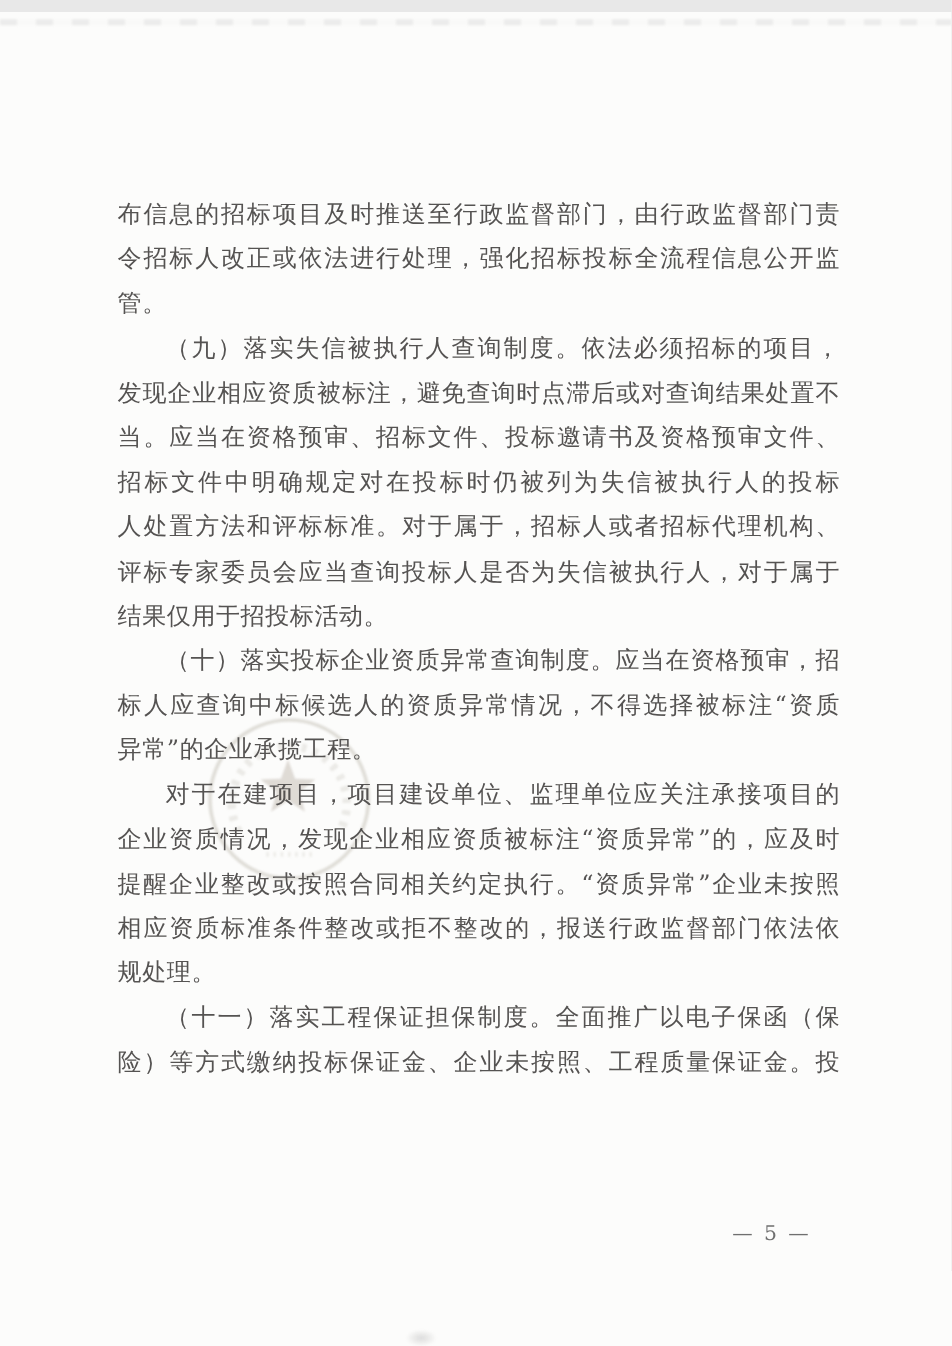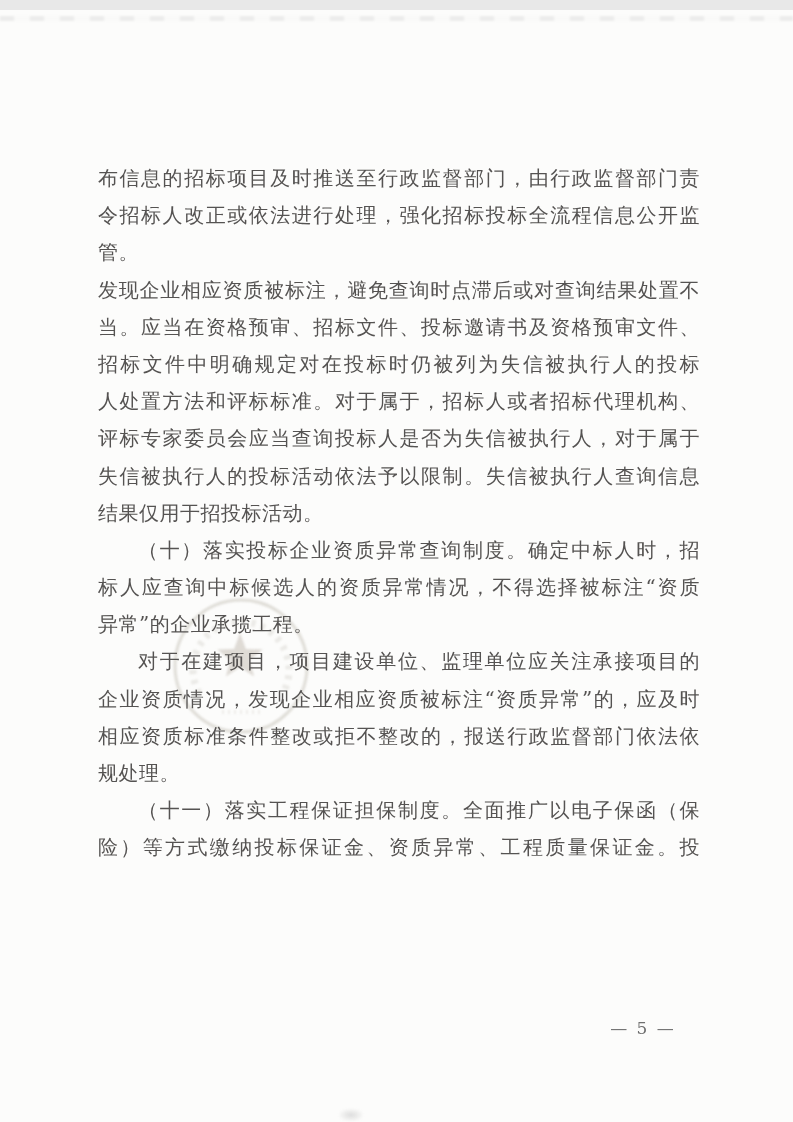--- a/index.html
+++ b/index.html
@@ -92,42 +92,43 @@
     <polygon points="74,42 79.9,57.9 96.8,58.6 83.5,69.1 88.1,85.4 74,76 59.9,85.4 64.5,69.1 51.2,58.6 68.1,57.9" fill="#c6c0b6" opacity="0.55"></polygon>
   </svg>
 
   <div class="text-block">
       <div class="paragraph">
         <div class="line fill">布信息的招标项目及时推送至行政监督部门，由行政监督部门责</div>
         <div class="line fill">令招标人改正或依法进行处理，强化招标投标全流程信息公开监</div>
         <div class="line">管。</div>
       </div>
       <div class="paragraph">
+        <div class="line fill indent">（九）落实失信被执行人查询制度。依法必须招标的项目，</div>
         <div class="line fill">发现企业相应资质被标注，避免查询时点滞后或对查询结果处置不</div>
         <div class="line fill">当。应当在资格预审、招标文件、投标邀请书及资格预审文件、</div>
         <div class="line fill">招标文件中明确规定对在投标时仍被列为失信被执行人的投标</div>
         <div class="line fill">人处置方法和评标标准。对于属于，招标人或者招标代理机构、</div>
         <div class="line fill">评标专家委员会应当查询投标人是否为失信被执行人，对于属于</div>
-        <div class="line fill">失信被执行人的投标活动依法予以限制。失信被执行人查询信息</div>
         <div class="line">结果仅用于招投标活动。</div>
       </div>
       <div class="paragraph">
-        <div class="line fill indent">（十）落实投标企业资质异常查询制度。确定中标人时，招</div>
+        <div class="line fill indent">（十）落实投标企业资质异常查询制度。应当在资格预审，招</div>
         <div class="line fill">标人应查询中标候选人的资质异常情况，不得选择被标注“资质</div>
         <div class="line">异常”的企业承揽工程。</div>
       </div>
       <div class="paragraph">
         <div class="line fill indent">对于在建项目，项目建设单位、监理单位应关注承接项目的</div>
         <div class="line fill">企业资质情况，发现企业相应资质被标注“资质异常”的，应及时</div>
+        <div class="line fill">提醒企业整改或按照合同相关约定执行。“资质异常”企业未按照</div>
         <div class="line fill">相应资质标准条件整改或拒不整改的，报送行政监督部门依法依</div>
         <div class="line">规处理。</div>
       </div>
       <div class="paragraph">
         <div class="line fill indent">（十一）落实工程保证担保制度。全面推广以电子保函（保</div>
-        <div class="line fill">险）等方式缴纳投标保证金、资质异常、工程质量保证金。投</div>
+        <div class="line fill">险）等方式缴纳投标保证金、企业未按照、工程质量保证金。投</div>
       </div>
     </div>
 
   <div class="page-number">— 5 —</div>
 
   <div class="smudge"></div>
 
 </div>
 
 </body></html>

